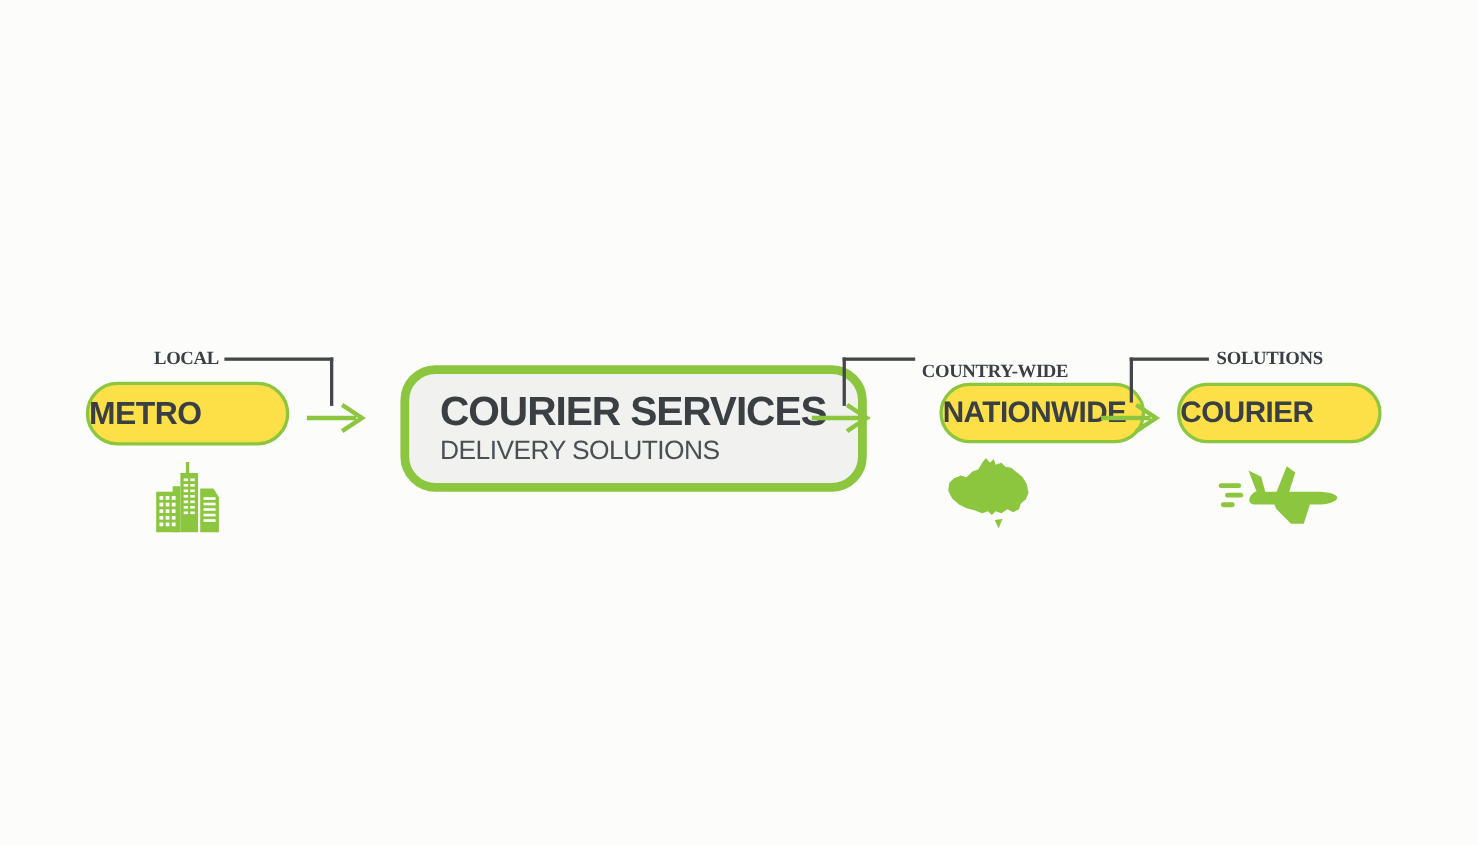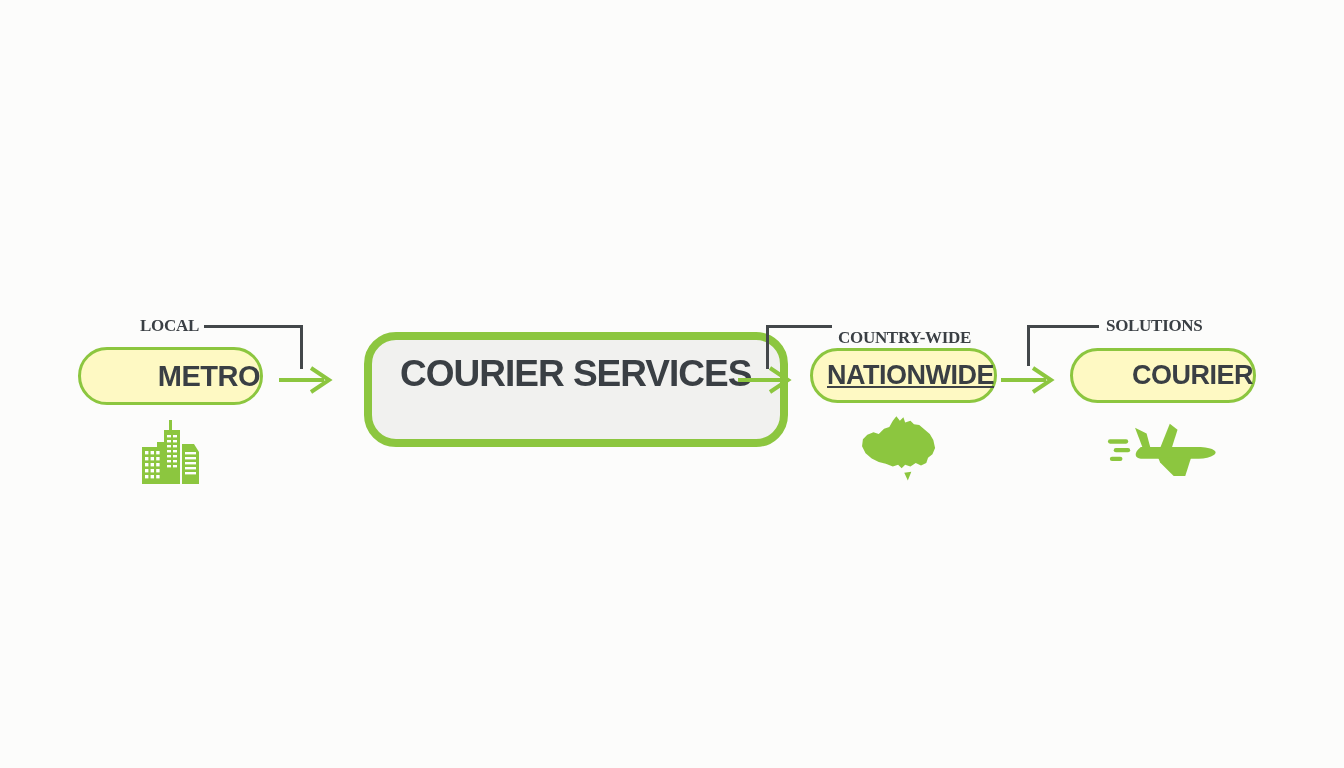--- a/index.html
+++ b/index.html
@@ -23,24 +23,24 @@
     top:112px;left:656px;
     transform:translateX(-50%);
     font-size:48px;font-weight:bold;
     letter-spacing:-1px;
     color:#3A3F44;
     white-space:nowrap;
   }
 
   .pill{
     position:absolute;
-    background:#fef9c3;
+    background:#fde047;
     border:3px solid var(--green);
     border-radius:32px;
-    display:flex;align-items:center;justify-content:flex-end;
+    display:flex;align-items:center;justify-content:flex-start;
   }
   .pill .pill-label{
     font-weight:bold;
     color:#3A3F44;
     letter-spacing:-0.5px;
     white-space:nowrap;
   }
 
   .tag-label{
     position:absolute;
@@ -135,31 +135,32 @@
     </g>
   </svg>
 
   <svg class="arrow" style="left:278px;top:366px;" viewBox="0 0 58 28">
     <line x1="1" y1="14" x2="46" y2="14" stroke="#8CC63F" stroke-width="4"></line>
     <polyline points="33,2 51,14 33,26" fill="none" stroke="#8CC63F" stroke-width="4"></polyline>
   </svg>
 
   <div class="hub-box">
     <div class="hub-title">COURIER SERVICES</div>
+    <div class="hub-subtitle">DELIVERY SOLUTIONS</div>
   </div>
 
   <svg class="arrow" style="left:737px;top:366px;" viewBox="0 0 58 28">
     <line x1="1" y1="14" x2="46" y2="14" stroke="#8CC63F" stroke-width="4"></line>
     <polyline points="33,2 51,14 33,26" fill="none" stroke="#8CC63F" stroke-width="4"></polyline>
   </svg>
 
   <div class="bracket bracket-left" style="left:766px;top:325px;width:66px;height:44px;"></div>
   <div class="tag-label" style="left:838px;top:328px;">COUNTRY-WIDE</div>
 
-  <div class="pill" style="left:810px;top:348px;width:187px;height:55px;text-decoration:underline;">
+  <div class="pill" style="left:854px;top:348px;width:187px;height:55px;">
     <span class="pill-label" style="font-size:27px;">NATIONWIDE</span>
   </div>
 
   <svg class="icon" style="left:855px;top:412px;" width="88" height="72" viewBox="0 0 100 80">
     <path fill="#8CC63F" d="M47,4 L51,9 L55,5 L57,11 L63,9 L67,13 L73,14 L79,19 L85,24 L89,31 L91,40 L88,47 L83,51 L81,57 L75,60 L69,57 L63,61 L57,59 L53,63 L49,59 L43,61 L35,58 L27,56 L19,52 L12,46 L8,38 L9,30 L14,25 L21,22 L27,24 L33,18 L39,16 L43,9 Z"></path>
     <path fill="#8CC63F" d="M56,68 L64,67 L60,77 Z"></path>
   </svg>
 
   <svg class="arrow" style="left:1000px;top:366px;" viewBox="0 0 58 28">
     <line x1="1" y1="14" x2="46" y2="14" stroke="#8CC63F" stroke-width="4"></line>

